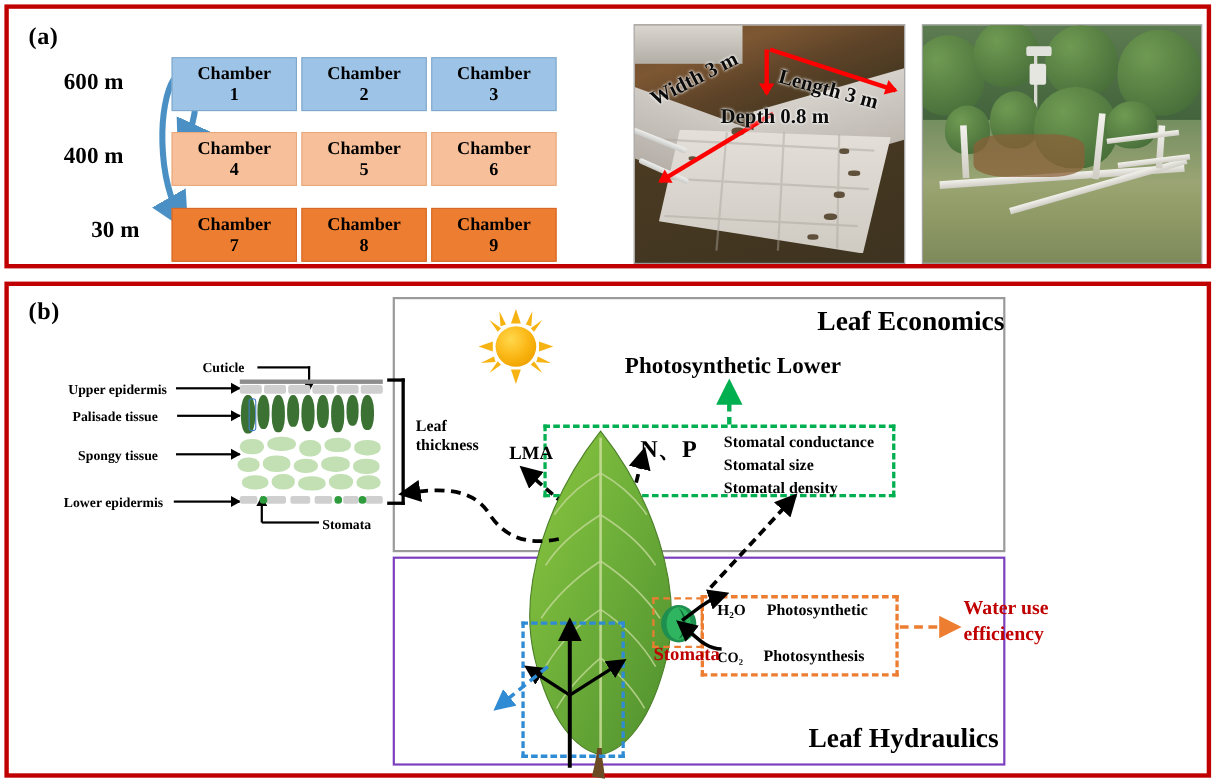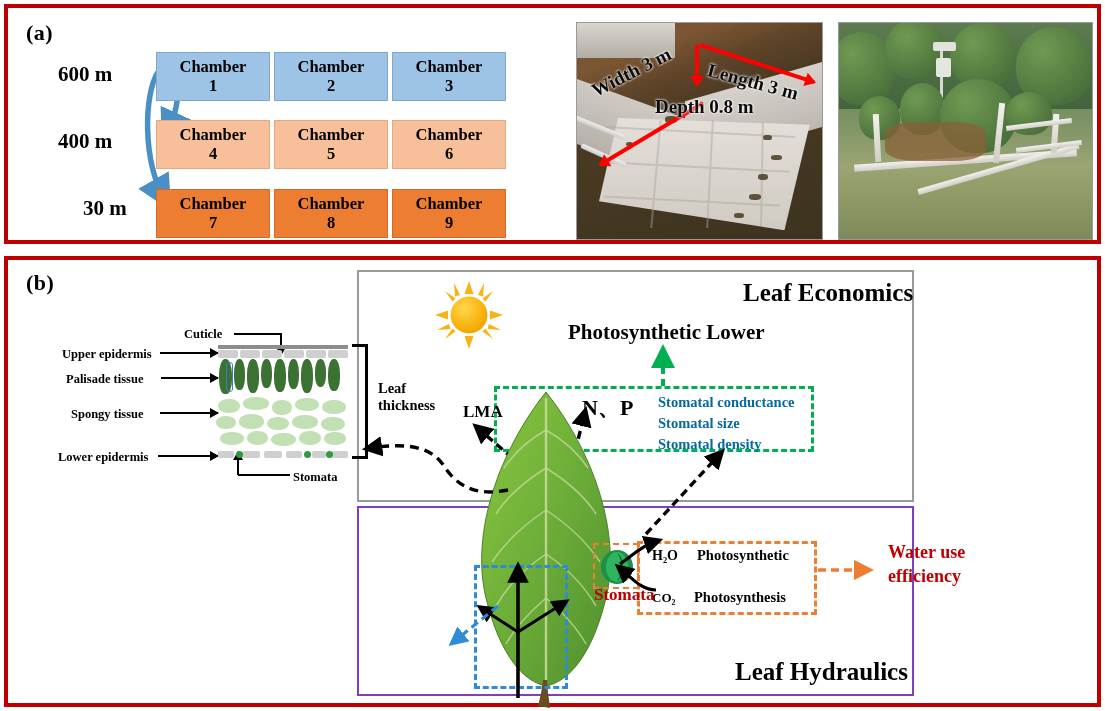--- a/index.html
+++ b/index.html
@@ -91,21 +91,21 @@
   .brk-lbl{position:absolute;font-weight:bold;font-size:14.5px;line-height:1.2;color:#000;}
 
   .dashbox{position:absolute;box-sizing:border-box;}
   .db-green {border:3px dashed #00B050;}
   .db-orange{border:3px dashed #ED7D31;}
   .db-blue  {border:3px dashed #2E8BD4;}
   .db-redsm {border:2.5px dashed #ED7D31;}
 
   .txt{position:absolute;font-weight:bold;color:#000;white-space:nowrap;}
   .txt-red{color:#C00000;}
-  .leafbox-txt{position:absolute;font-weight:bold;font-size:14.5px;line-height:1.45;color:#0369a1;}
+  .leafbox-txt{position:absolute;font-weight:bold;font-size:14.5px;line-height:1.45;color:#000000;}
 
   .sun{position:absolute;}
   svg{display:block;overflow:visible;}
 </style>
 </head>
 <body>
 
 <div id="fig">
 
   <div class="panel" id="panel-a">
@@ -428,21 +428,21 @@
     <div class="txt txt-red" style="left:586px;top:325px;font-size:17px;">Stomata</div>
 
     <svg style="position:absolute;left:808px;top:300px;width:60px;height:20px;">
       <defs>
         <marker id="orghead" markerWidth="6" markerHeight="6" refX="3" refY="3" orient="auto">
           <path d="M0,0 L6,3 L0,6 Z" fill="#ED7D31"></path>
         </marker>
       </defs>
       <line x1="2" y1="10" x2="48" y2="10" stroke="#ED7D31" stroke-width="3.4" stroke-dasharray="8 5" marker-end="url(#orghead)"></line>
     </svg>
-    <div class="txt txt-red" style="left:868px;top:280px;font-size:18px;line-height:1.35;margin-left:12px;">
+    <div class="txt txt-red" style="left:868px;top:280px;font-size:18px;line-height:1.35;">
       <div>Water use</div>
       <div>efficiency</div>
     </div>
 
     <div class="dashbox db-blue" style="left:466px;top:305px;width:94px;height:124px;"></div>
 
     <svg style="position:absolute;left:448px;top:300px;width:160px;height:140px;">
       <line x1="62" y1="138" x2="62" y2="12" stroke="#000" stroke-width="3.6" marker-end="url(#blkhead)"></line>
       <line x1="62" y1="72" x2="28" y2="50" stroke="#000" stroke-width="3" marker-end="url(#blkhead)"></line>
       <line x1="62" y1="72" x2="106" y2="44" stroke="#000" stroke-width="3" marker-end="url(#blkhead)"></line>

